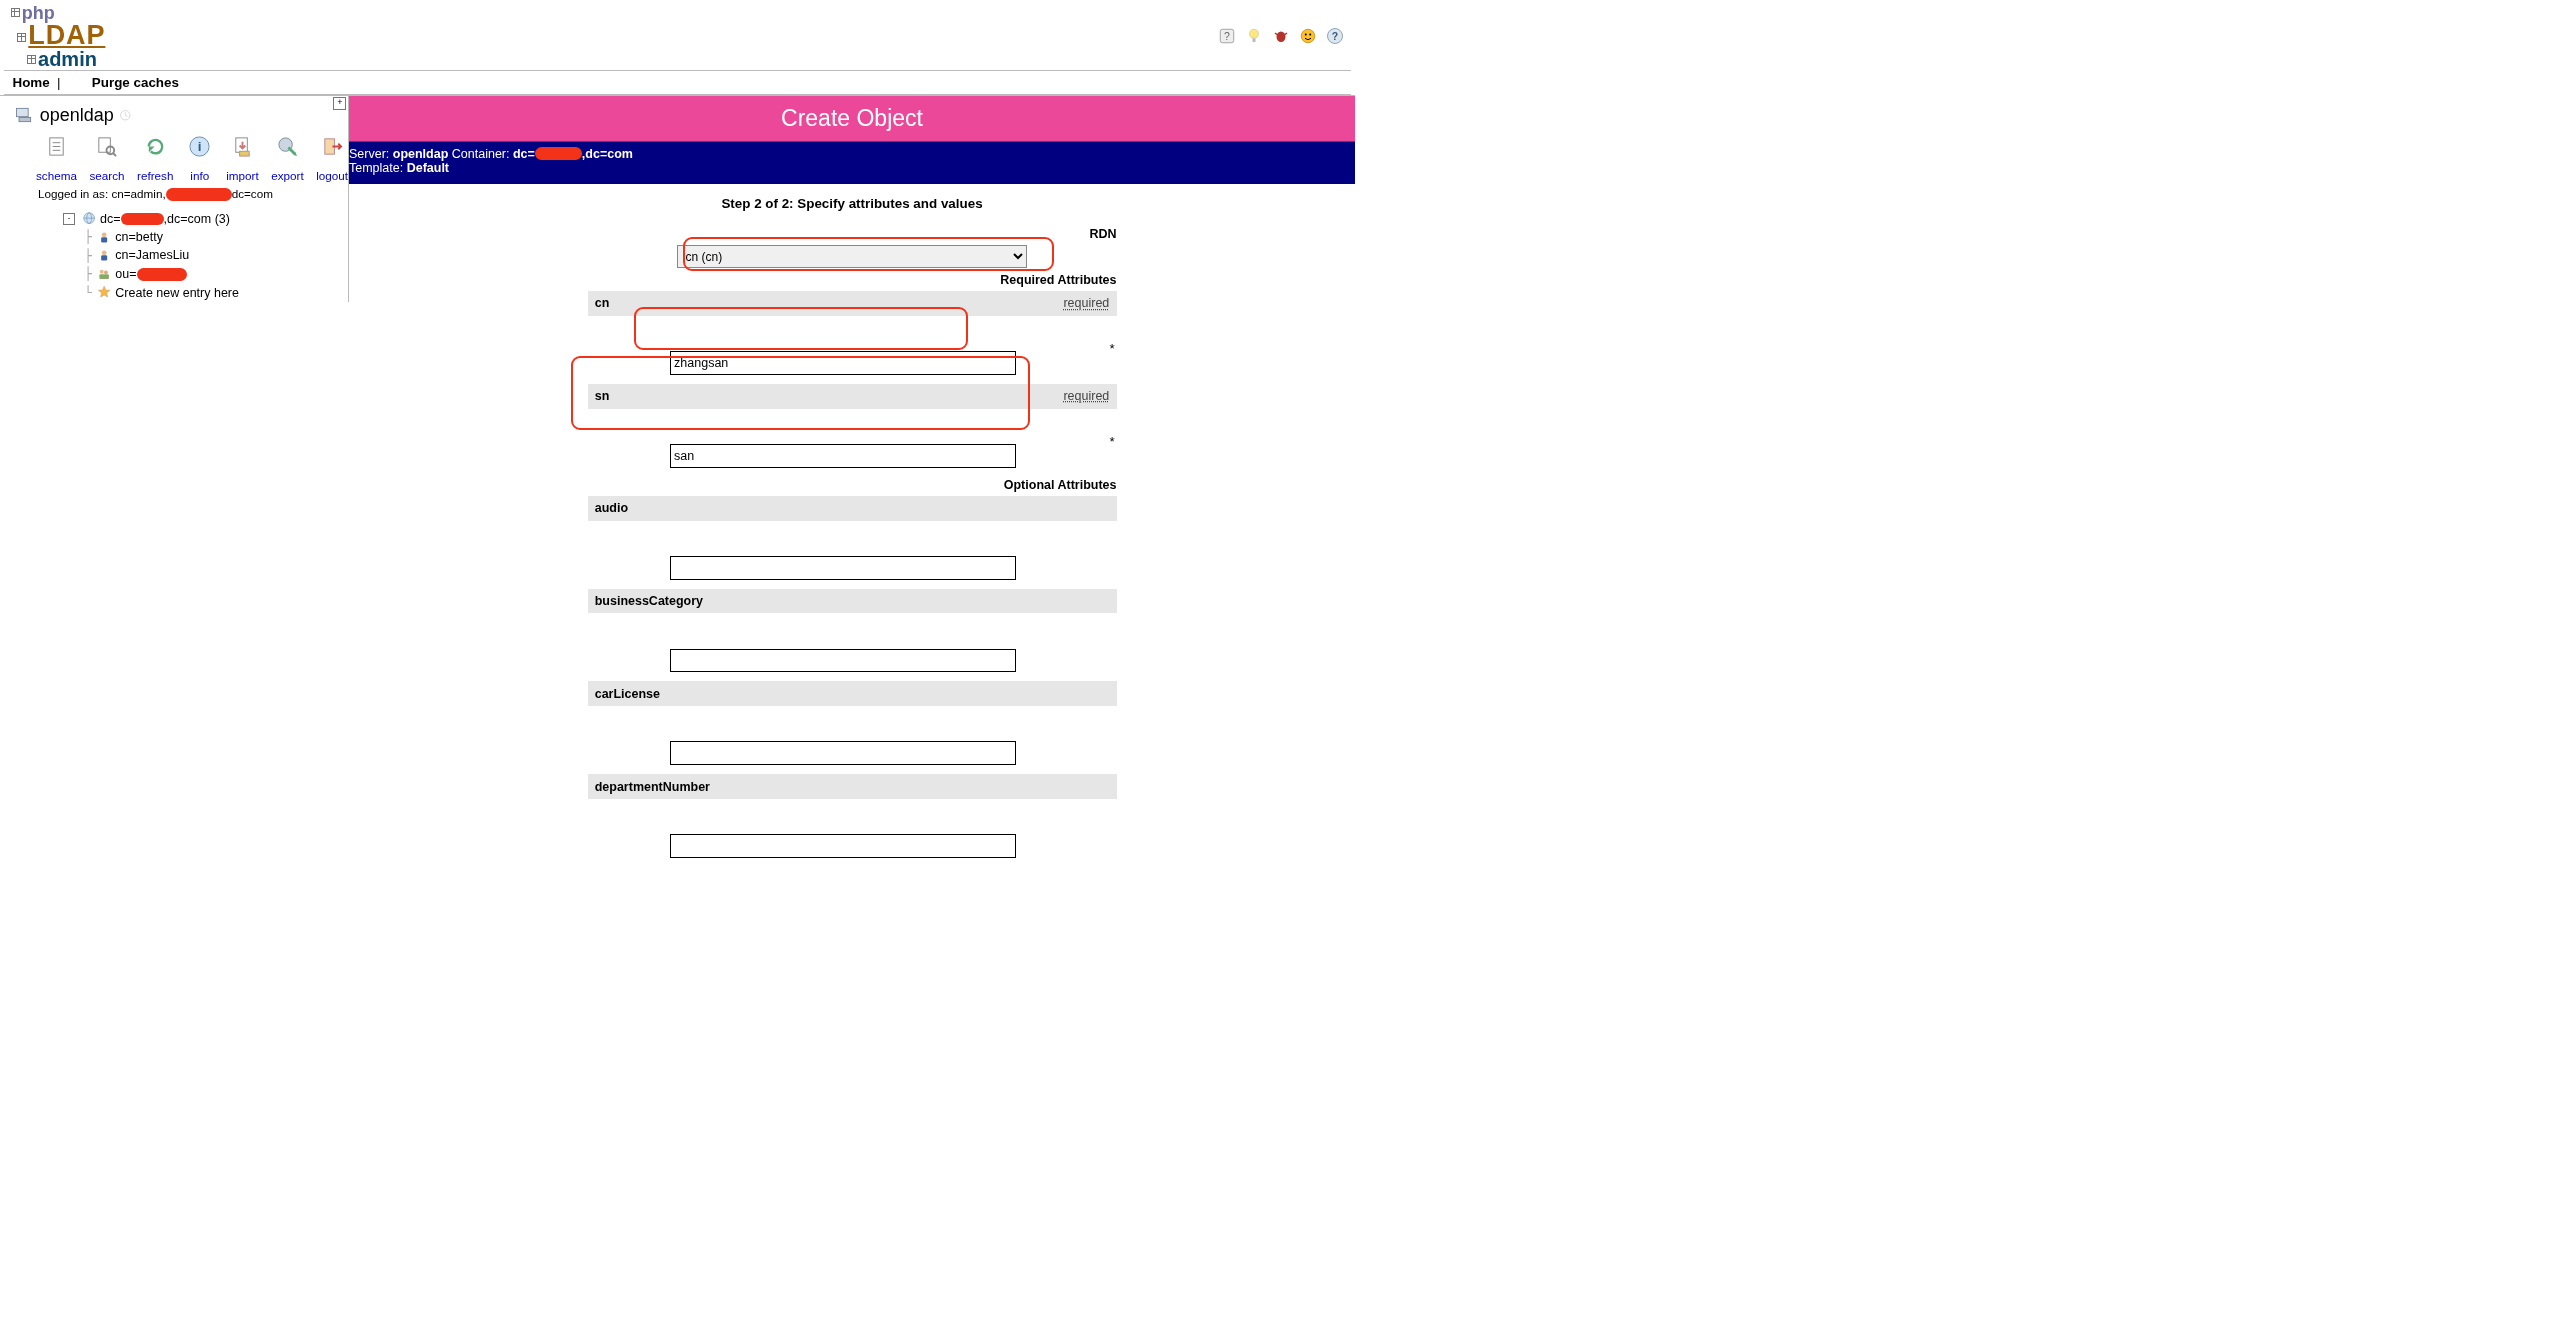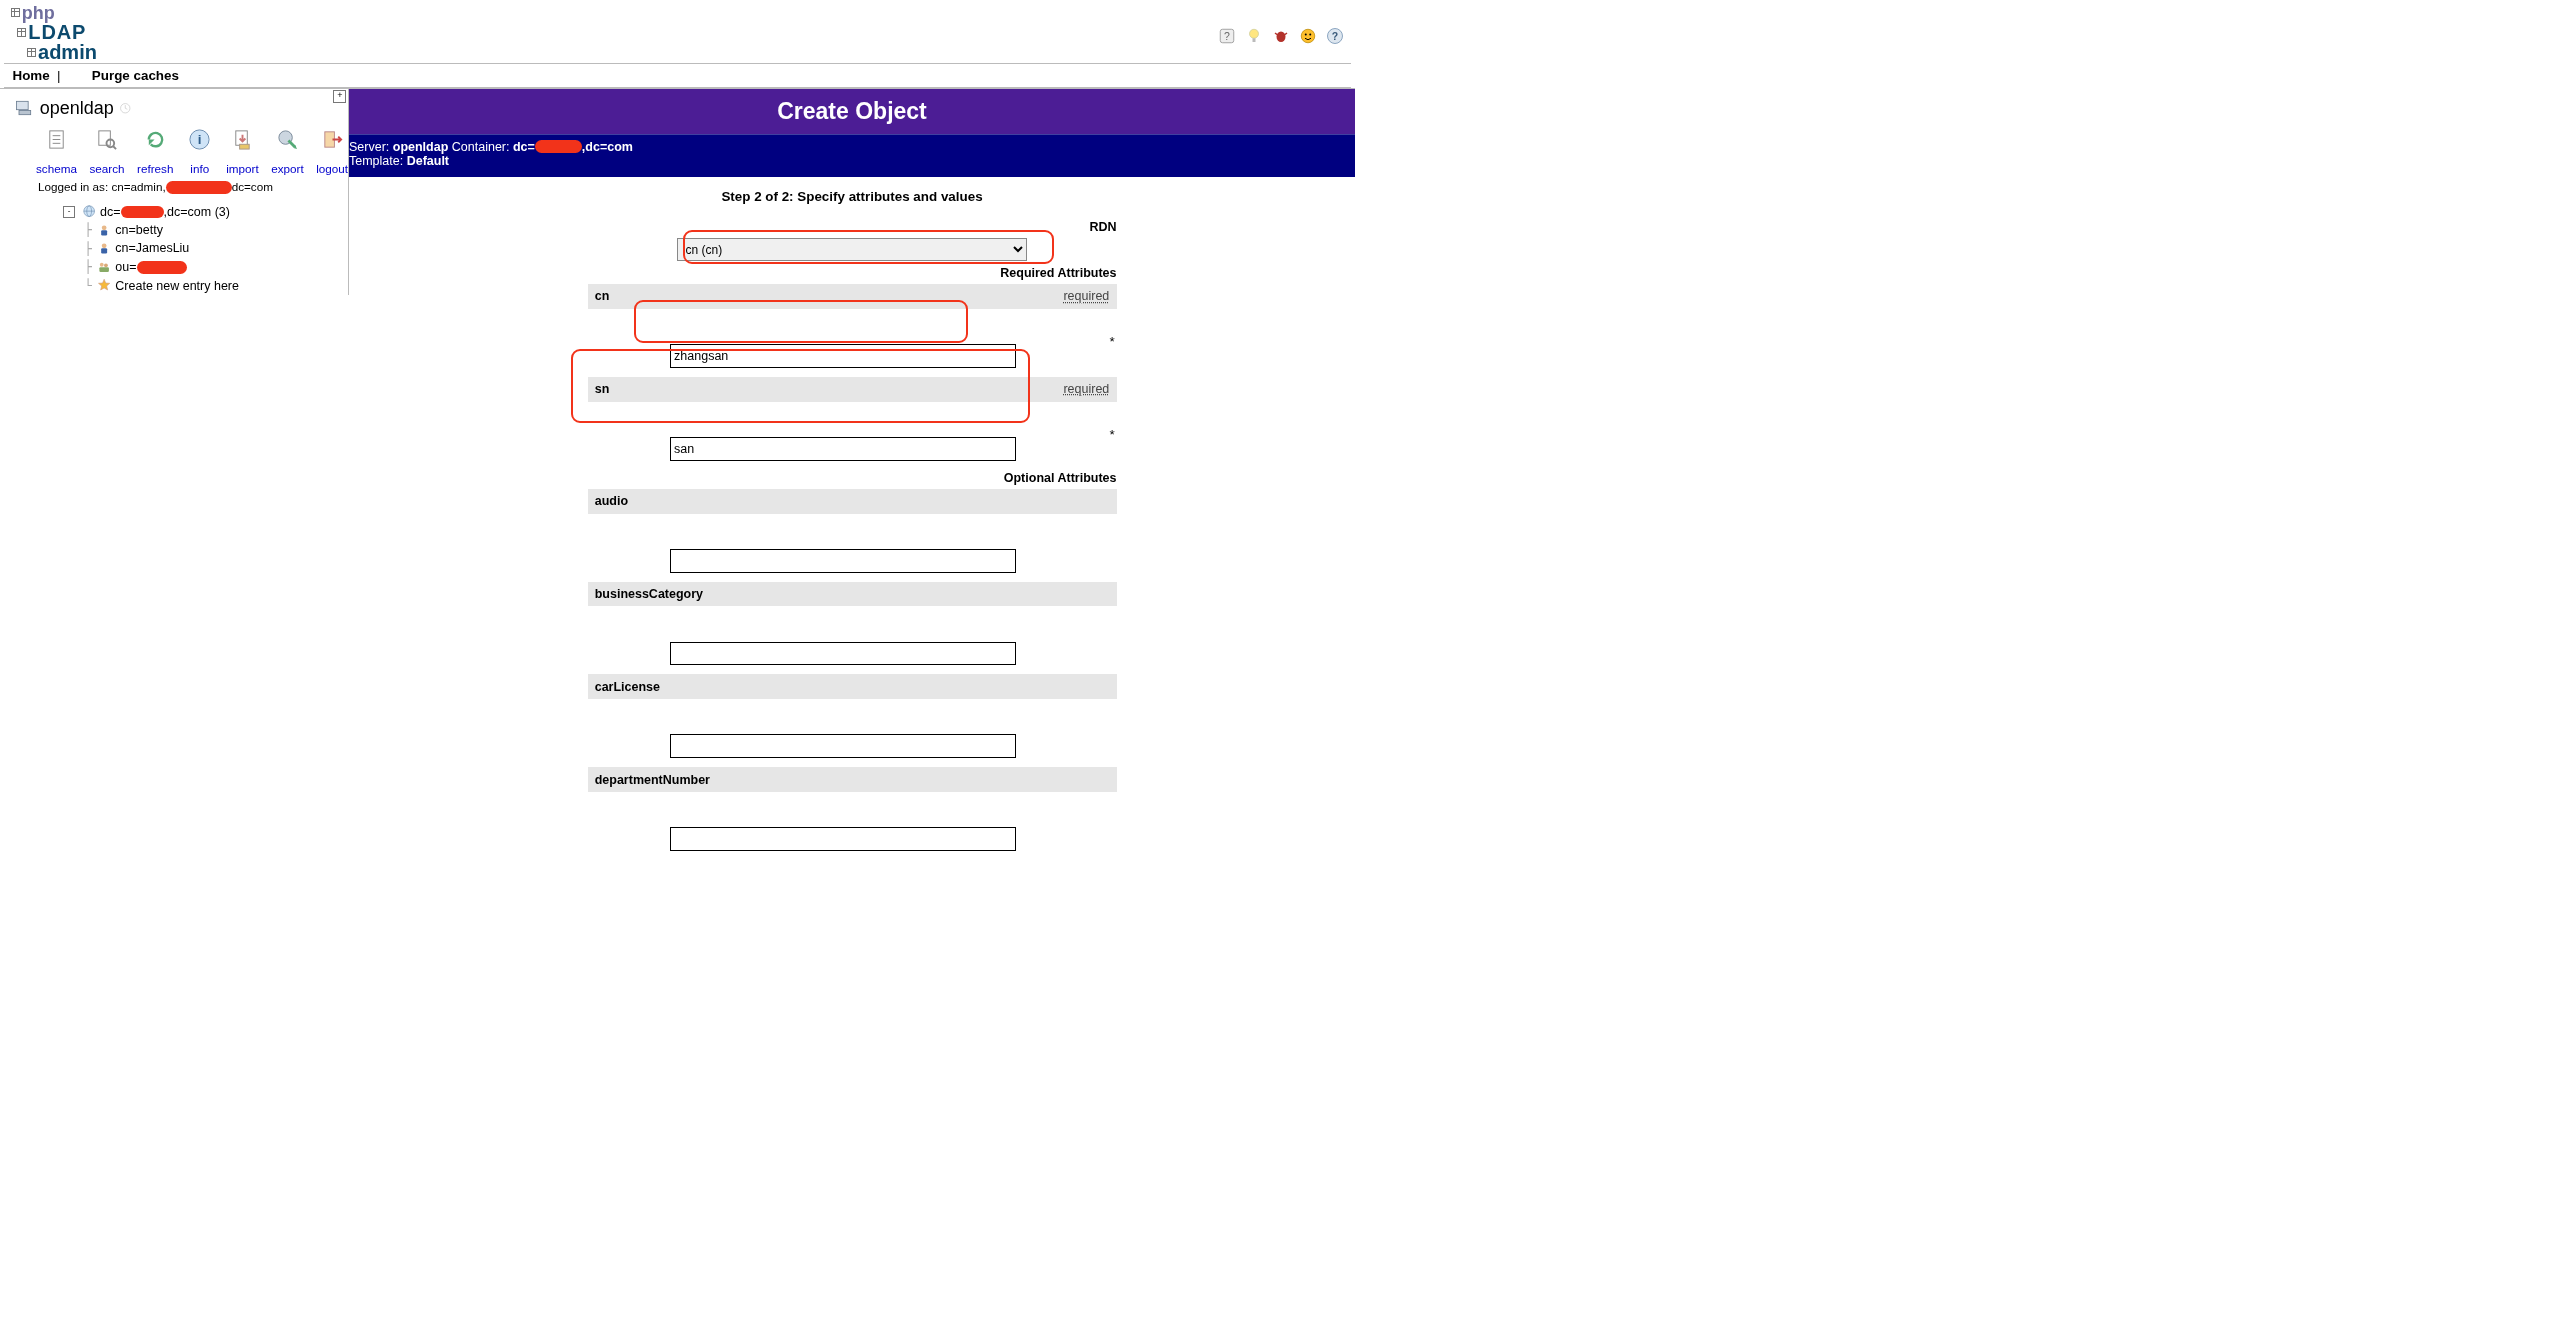--- a/index.html
+++ b/index.html
@@ -20,21 +20,21 @@
     align-items: flex-start;
     padding: 3.6px 10.8px 1.8px 10.8px;
   }
   .logo {
     line-height: 1;
     font-family: "Trebuchet MS", Arial, sans-serif;
     font-weight: bold;
     display: inline-block;
   }
   .logo .php { color: #6f6e9e; font-size: 18px; }
-  .logo .ldap { color: #0c4a6e; font-size: 20px; letter-spacing: 0.9px; }
+  .logo .ldap { color: #a16207; font-size: 27px; letter-spacing: 0.9px; text-decoration: underline; }
   .logo .admin { color: #0c4a6e; font-size: 20px; }
   .logo .box { display:inline-block; width:7.2px; height:7.2px; border:0.9px solid #777; margin-right:1.8px; vertical-align:1.8px; position:relative; }
   .logo .box::before, .logo .box::after { content:""; position:absolute; background:#777; }
   .logo .box::before { left:2.7px; top:0; width:0.9px; height:7.2px; }
   .logo .box::after  { left:0; top:2.7px; width:7.2px; height:0.9px; }
 
   .topicons { display:flex; gap:9px; align-items:center; padding-top:23px; }
   .topicons svg { width:18px; height:18px; }
 
   .hrline { border-top:0.9px solid #bbb; margin:0 3.6px; }
@@ -84,22 +84,22 @@
   .tree .pipe { color:#aaa; font-family:monospace; padding-right:1.8px; }
 
   
   .main {
     flex:1;
     border-top:0.9px solid #bbb;
     padding:0;
     position:relative;
   }
   .titlebar {
-    background:#4c1d95; color:#fff;
-    font-size:23px; font-weight:bold;
+    background:#ec4899; color:#fff;
+    font-size:23px; font-weight:normal;
     text-align:center; padding:9px 0;
   }
   .subbar {
     background:#000080; color:#fff;
     border-top:0.9px solid #4040a0;
     padding:5.4px 0 9px 0;
     font-size:12.5px;
   }
   .subbar b { font-weight:bold; }
 

